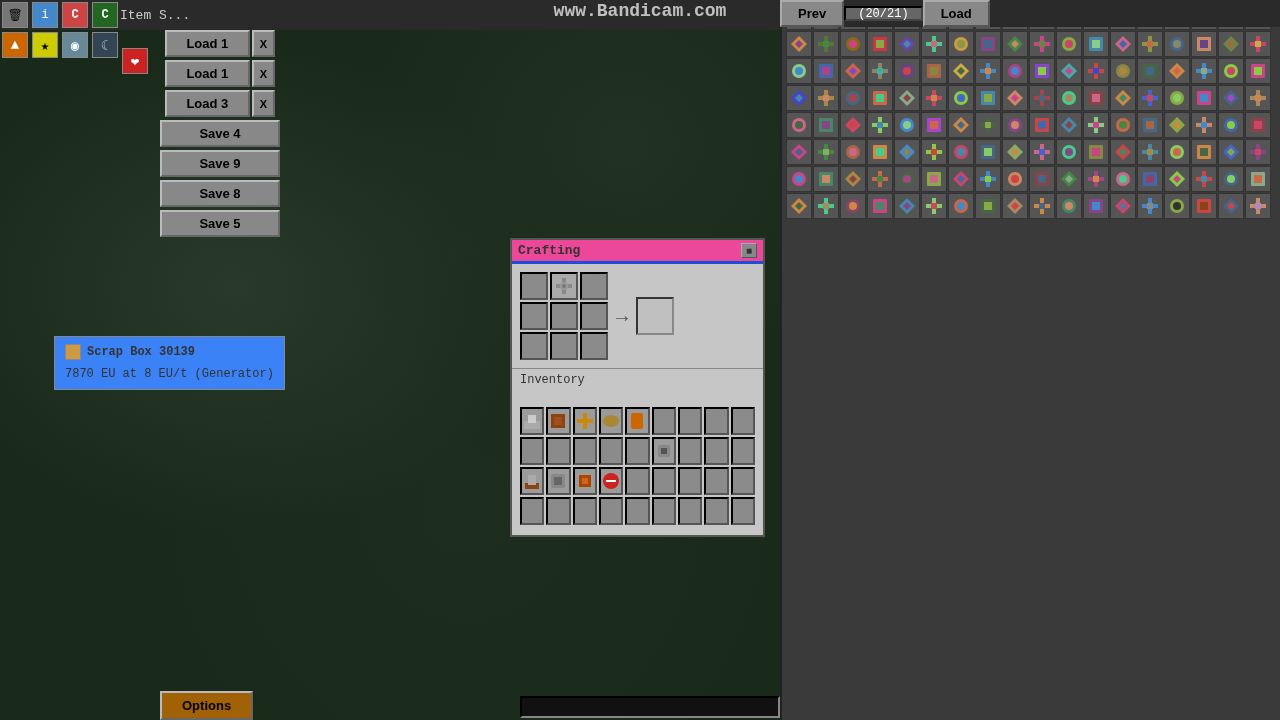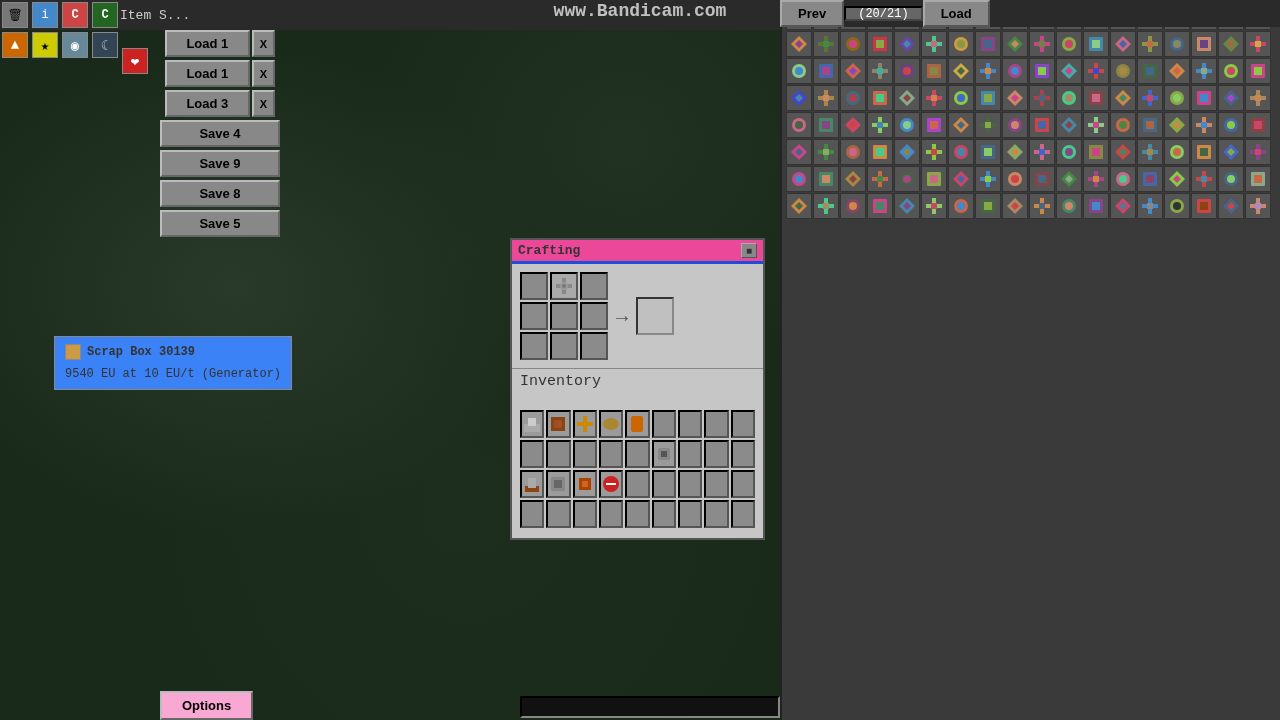--- a/index.html
+++ b/index.html
@@ -143,21 +143,21 @@
       padding: 4px 6px;
       cursor: pointer;
       margin-left: 2px;
     }
 
     
     #options-btn {
       position: absolute;
       bottom: 0;
       left: 160px;
-      background: #f9a8d4;
+      background: #a16207;
       border: 2px outset #bbb;
       color: #000;
       font-size: 13px;
       font-weight: bold;
       padding: 5px 20px;
       cursor: pointer;
       z-index: 50;
     }
 
     
@@ -264,21 +264,21 @@
     }
 
     
     #inventory-section {
       padding: 4px 8px 8px 8px;
       border-top: 1px solid #888;
     }
 
     #inventory-label {
       color: #333;
-      font-size: 15px;
+      font-size: 12px;
       margin-bottom: 20px;
     }
 
     .inv-row {
       display: flex;
       gap: 2px;
       margin-bottom: 2px;
     }
 
     .inv-slot {
@@ -613,21 +613,21 @@
       <div class="inv-slot"></div>
     </div>
   </div>
 </div>
 
 <div id="tooltip">
   <div style="display:flex;align-items:center;gap:6px;margin-bottom:4px">
     <div style="width:16px;height:16px;background:#cc9944;border:1px solid #888;flex-shrink:0"></div>
     <strong>Scrap Box 30139</strong>
   </div>
-  <div>9540 EU at 10 EU/t (Generator)</div>
+  <div>7870 EU at 8 EU/t (Generator)</div>
 </div>
 
 <div id="right-panel">
   <div id="item-grid">
   <div class="item-slot">
         <svg width="20" height="20" viewBox="0 0 20 20">
           <circle cx="10" cy="10" r="7" fill="#4488cc"></circle>
           <circle cx="10" cy="10" r="4" fill="#cc8800"></circle>
         </svg>
       </div>

